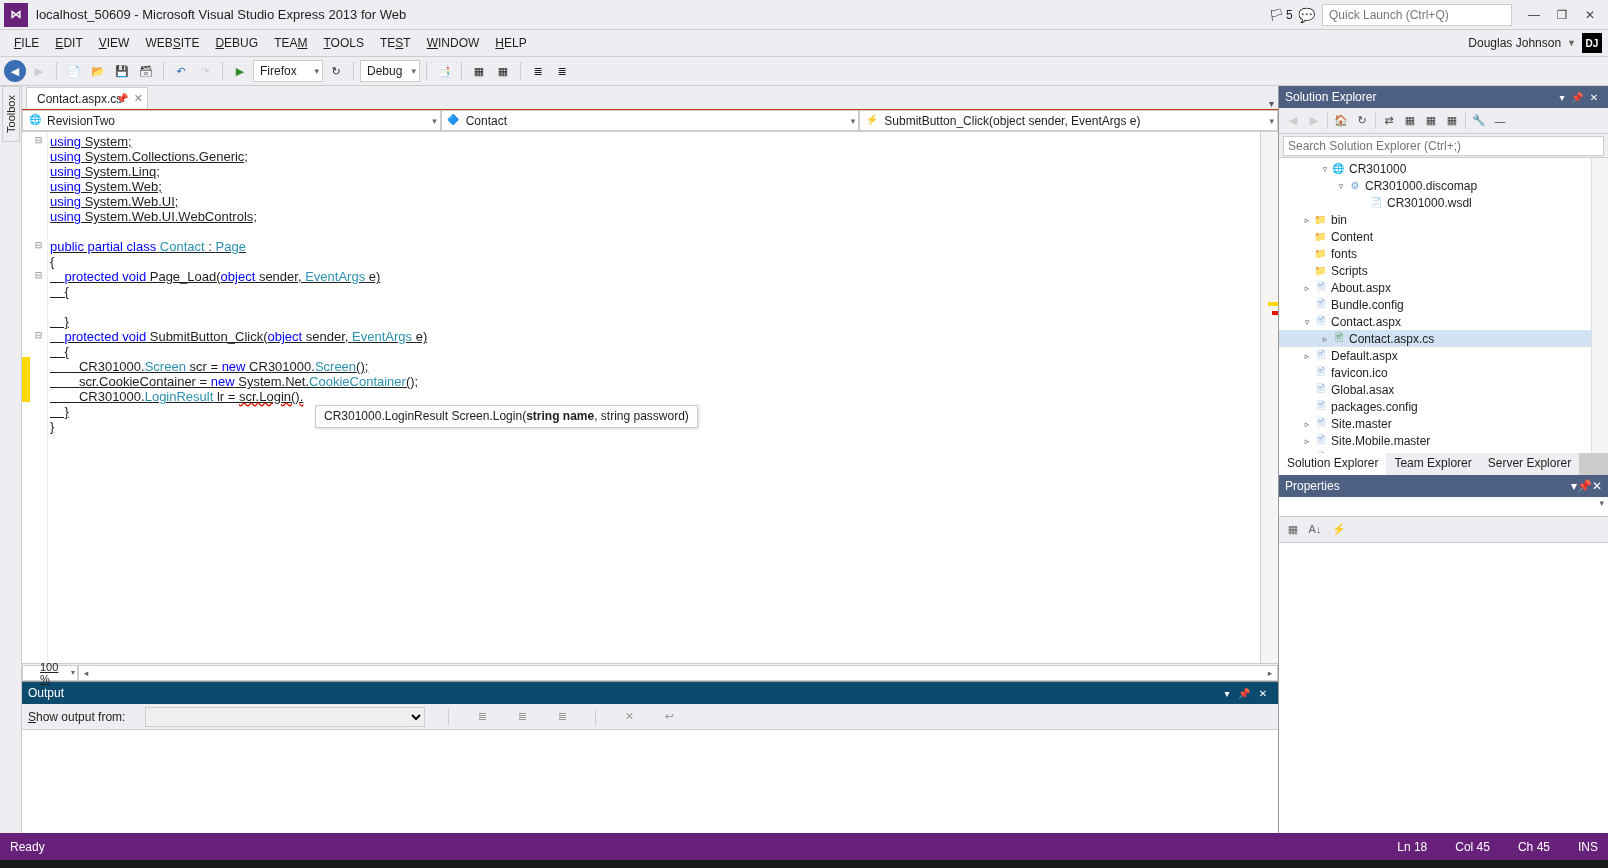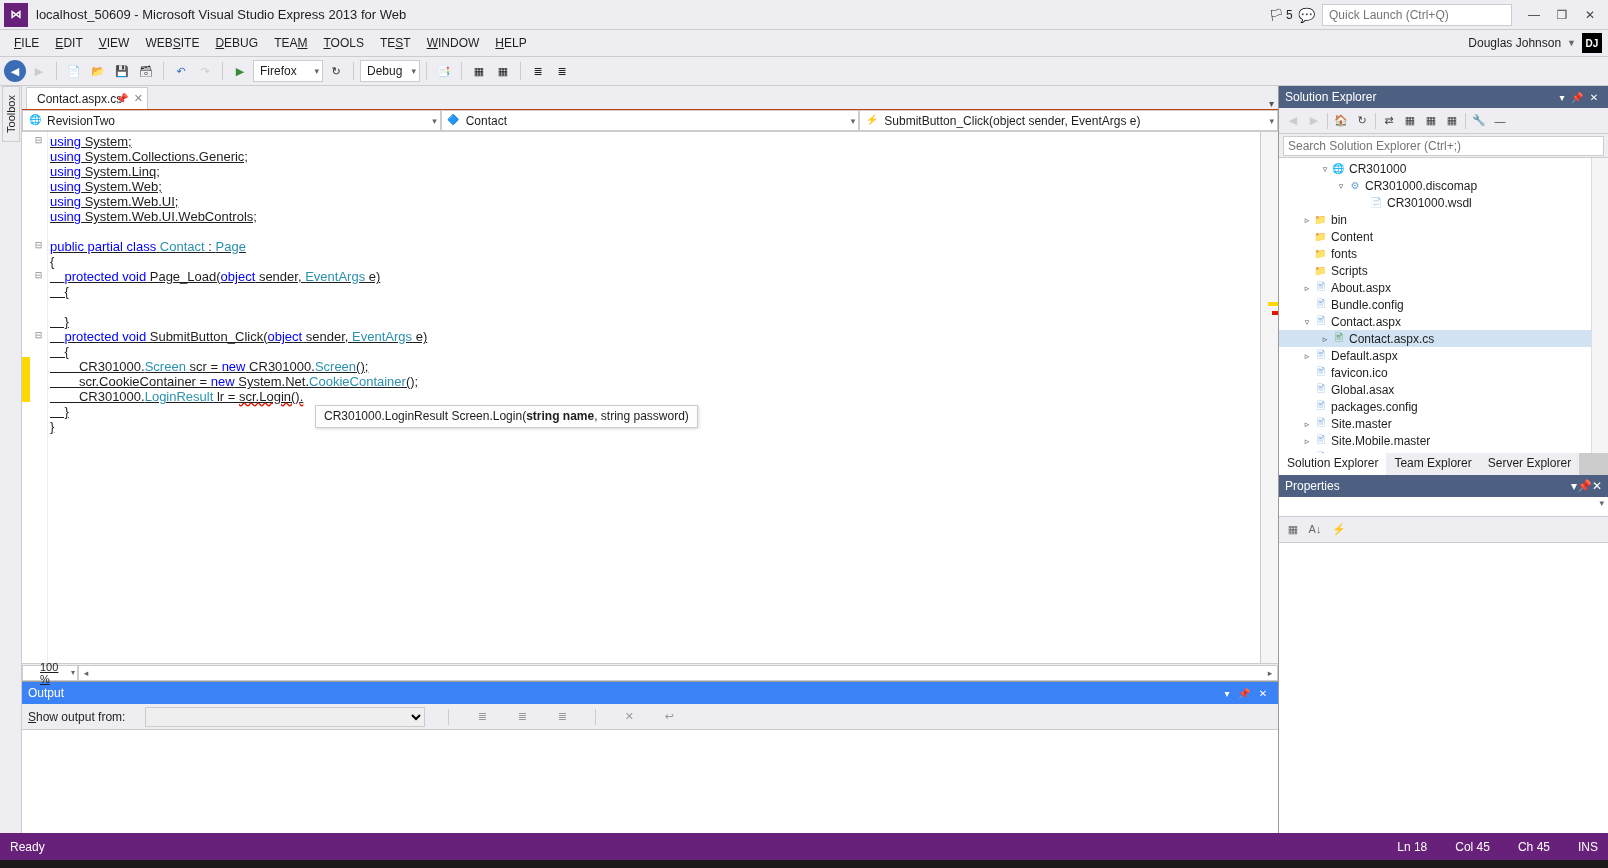--- a/index.html
+++ b/index.html
@@ -50,21 +50,21 @@
 .tooltip { position: absolute; left: 293px; top: 273px; background: #fdfdfd; border: 1px solid #ccc; padding: 3px 8px; font-family: "Segoe UI"; font-size: 12px; box-shadow: 1px 1px 3px rgba(0,0,0,0.15);}
 .tooltip .bold{font-weight:bold;}
 .scroll-indicator{width:18px;border-left:1px solid #ccc;background:#f5f5f5;position:relative;}
 .scroll-indicator .si-mark{position:absolute;right:0;width:6px;height:4px;}
 .zoom-strip { height: 18px; display: flex; align-items: center; border-top: 1px solid #ccc; font-size: 11px; background:#eeeef2;}
 .zoom-strip .zc{width:56px;border:1px solid #ccc;padding:0 14px 0 17px;position:relative;background:#fff;height:16px;display:flex;align-items:center;text-decoration:underline;}
 .zoom-strip .zc::after{content:"▾";position:absolute;right:2px;font-size:8px;color:#666;}
 .zoom-strip .hscroll{flex:1;height:16px;background:#fff;border:1px solid #ccc;position:relative;}
 .zoom-strip .hscroll .ar{position:absolute;top:0;width:14px;height:14px;display:flex;align-items:center;justify-content:center;color:#666;font-size:9px;}
 .output-panel { border-top: 1px solid #999; display: flex; flex-direction: column; }
-.panel-header { height: 22px; background: #3b82f6; color: #fff; display: flex; align-items: center; padding: 0 6px; font-size: 12px; }
+.panel-header { height: 22px; background: #0c4a6e; color: #fff; display: flex; align-items: center; padding: 0 6px; font-size: 12px; }
 .panel-header .ph-title { flex: 1; }
 .panel-header .ph-btn { width: 18px; text-align: center; cursor: pointer; font-size:10px;}
 .output-toolbar { height: 26px; background: #eeeef2; display: flex; align-items: center; padding: 0 6px; gap: 20px; font-size:12px; border-bottom:1px solid #ccc;}
 .output-toolbar select { width: 280px; height: 20px; font-size: 12px; border:1px solid #ccc;}
 .output-toolbar .tb-sep{width:1px;height:16px;background:#ccc;margin:0 3px;}
 .output-toolbar .ob{width:20px;height:20px;display:flex;align-items:center;justify-content:center;color:#999;font-size:11px;}
 .output-body { flex: 1; background: #fff; }
 .right-col { width: 330px; display: flex; flex-direction: column; border-left: 1px solid #999; }
 .se-header { height: 22px; background: #4d6082; color: #fff; display: flex; align-items: center; padding: 0 6px; font-size: 12px; }
 .se-header .se-title{flex:1;}

